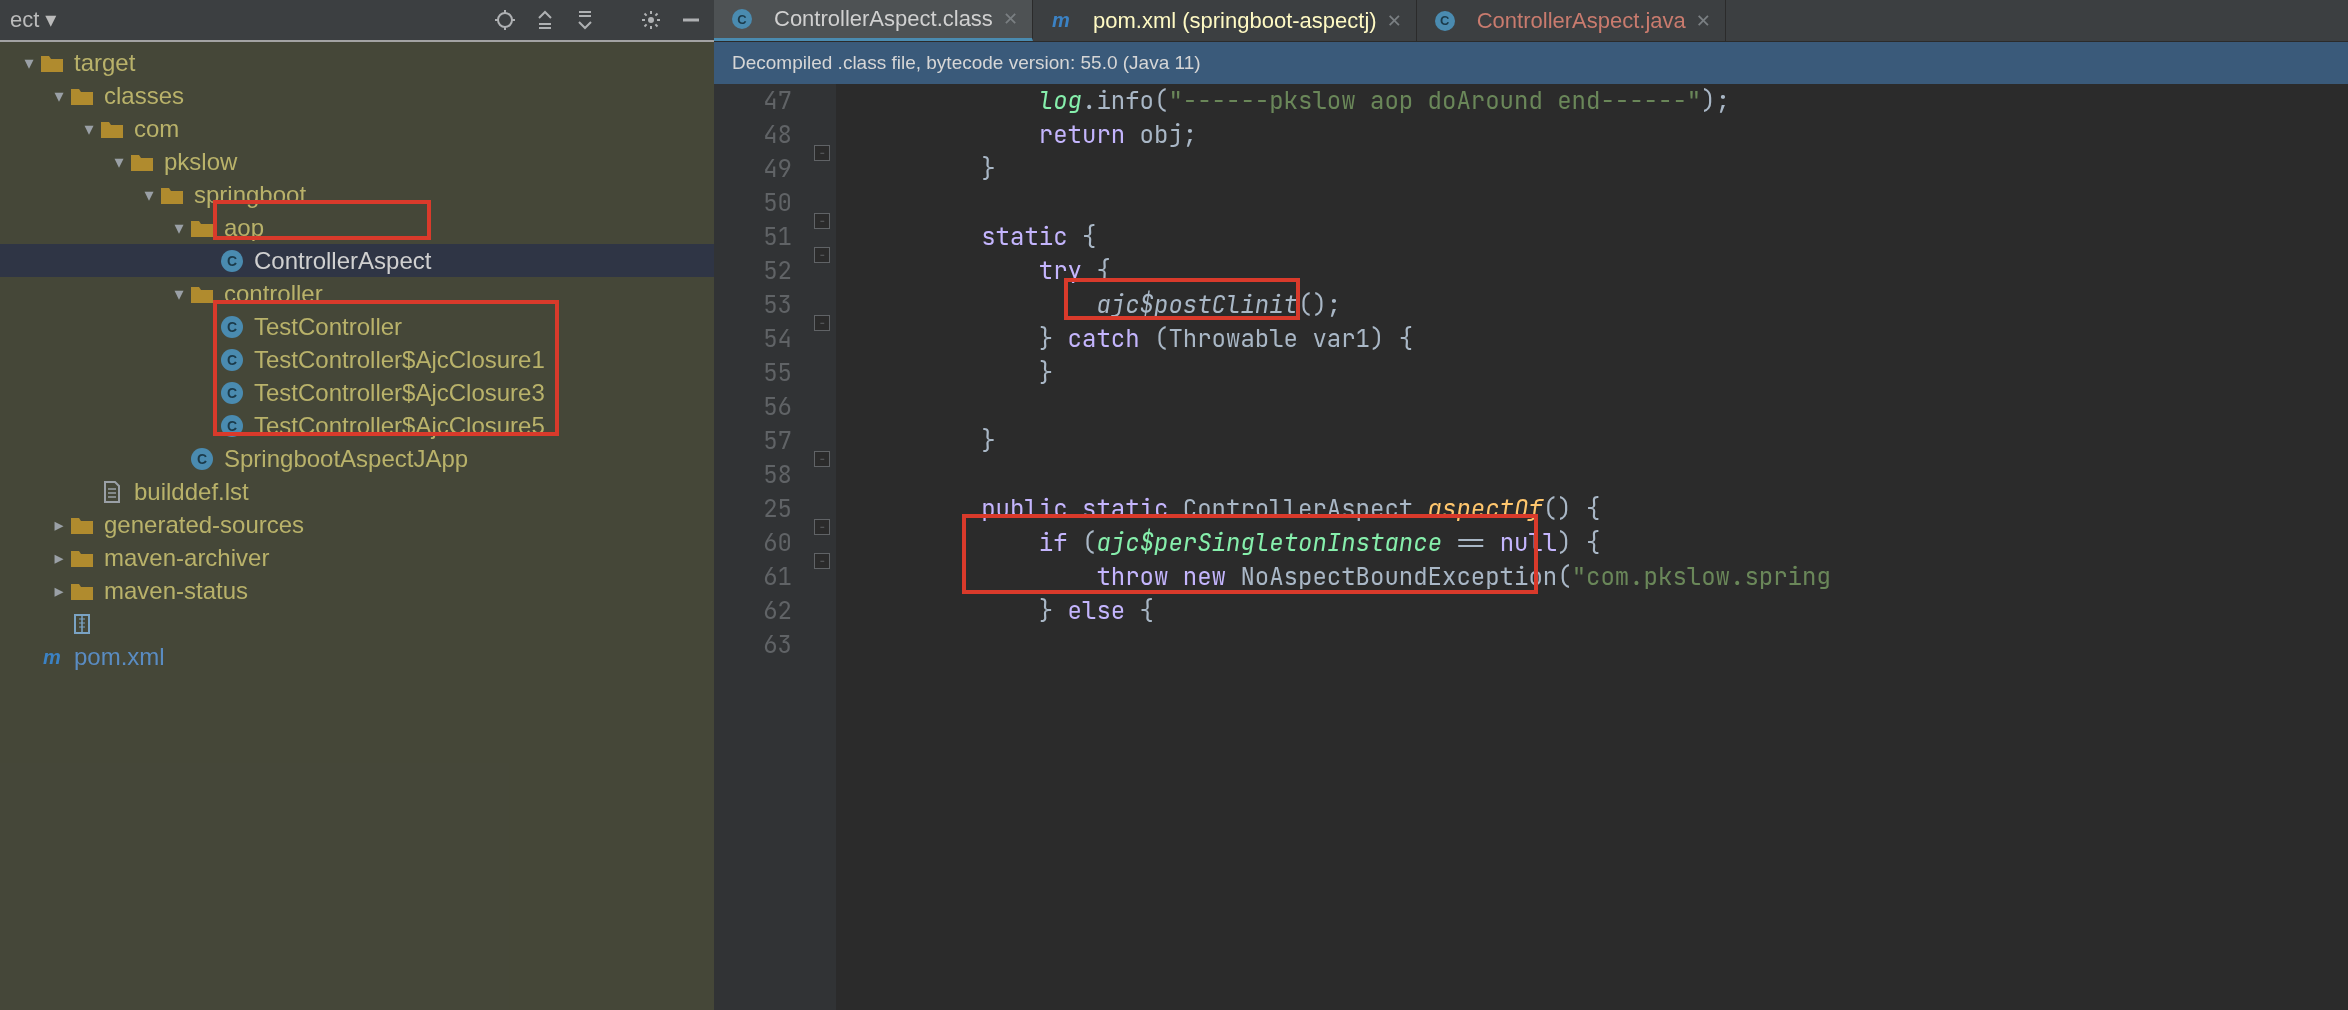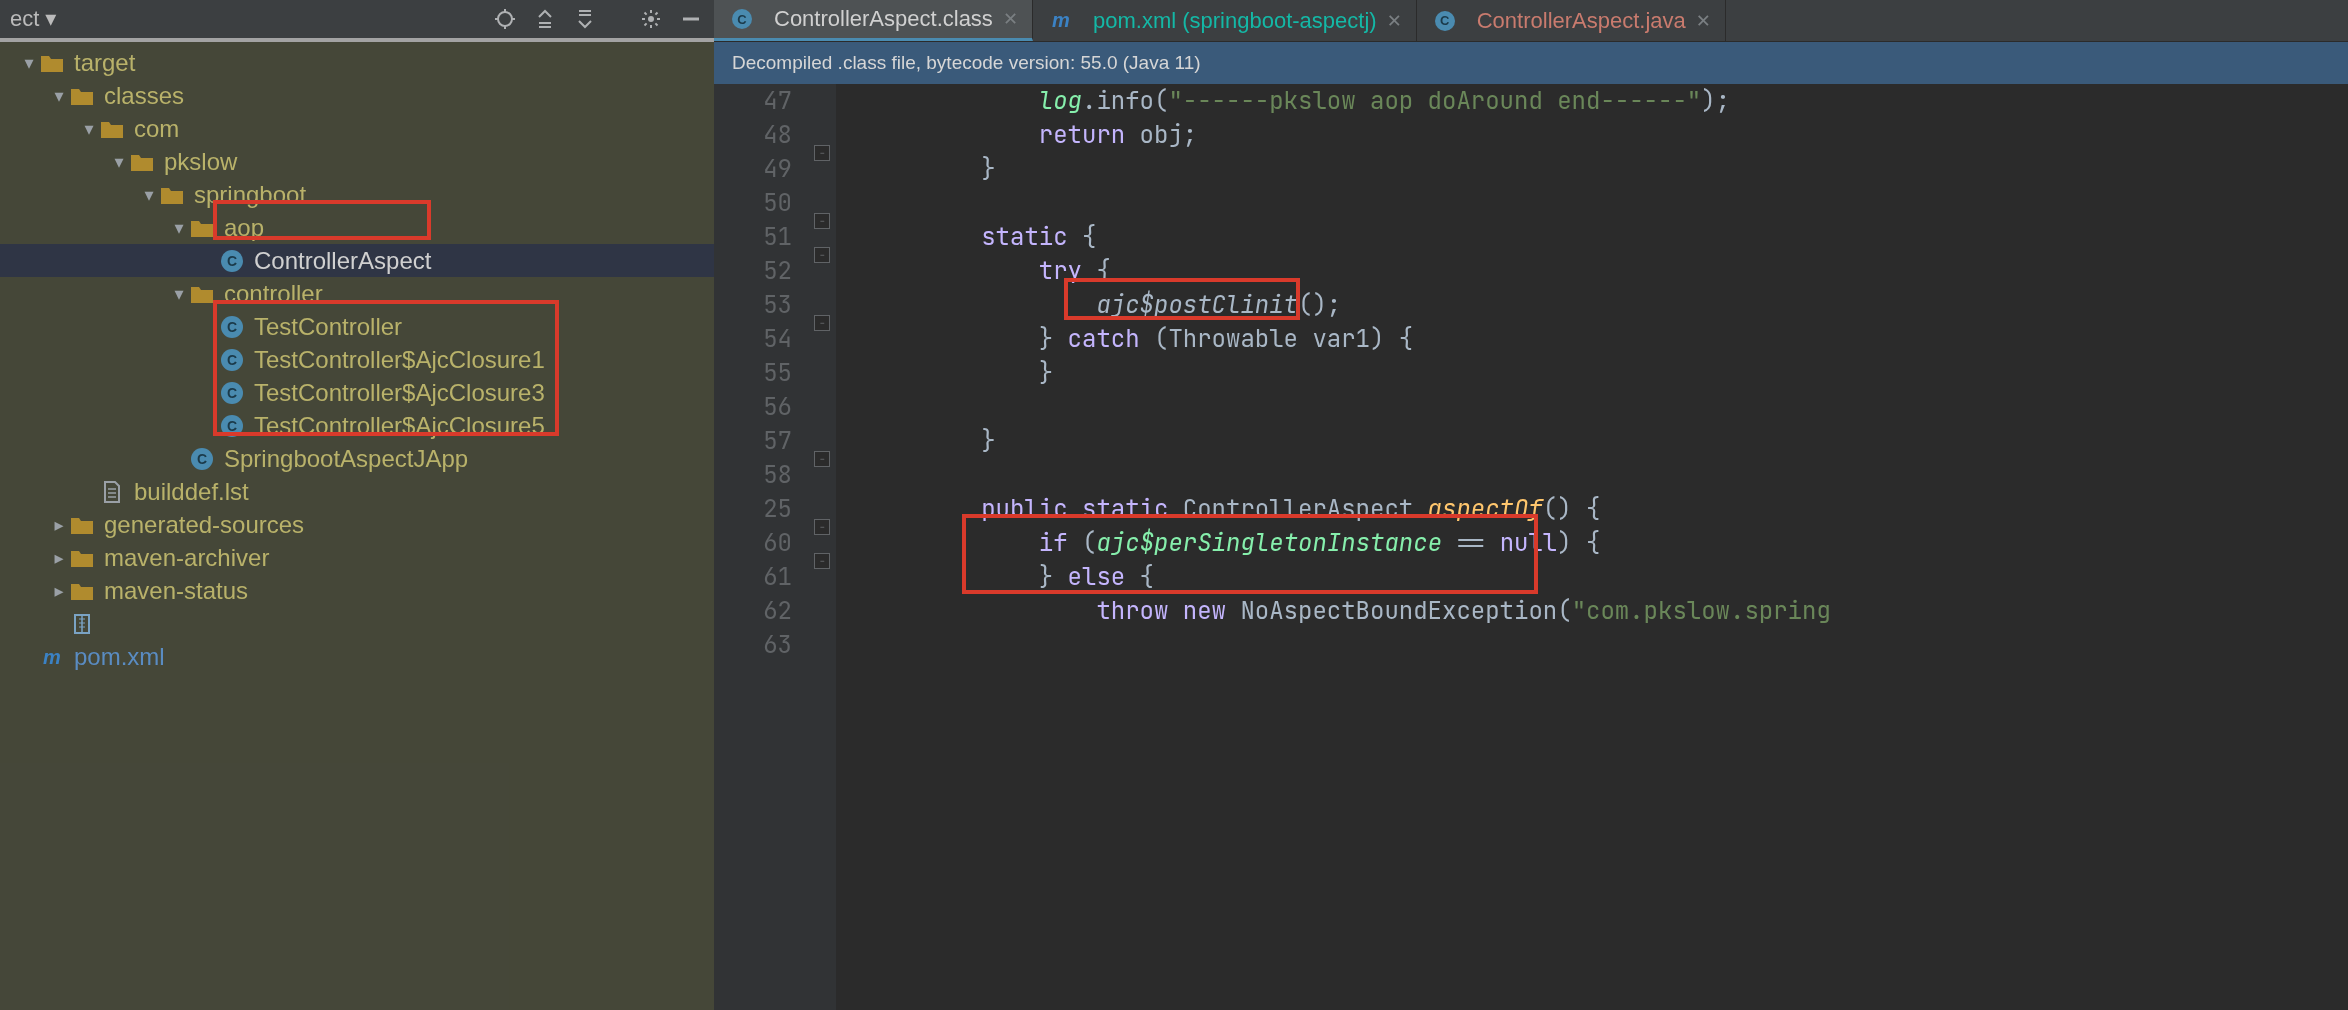--- a/index.html
+++ b/index.html
@@ -20,21 +20,21 @@
     display: flex;
     flex-direction: column;
     position: relative;
   }
   .project-toolbar {
     height: 42px;
     background: #3c3f41;
     display: flex;
     align-items: center;
     padding: 0 10px;
-    border-bottom: 4px solid #a3a3a3;
+    border-bottom: 2px solid #a3a3a3;
   }
   .project-toolbar .left-group {
     display: flex;
     align-items: center;
     gap: 6px;
     flex: 1;
   }
   .project-toolbar .right-group {
     display: flex;
     align-items: center;
@@ -402,21 +402,21 @@
       <span class="class-icon">
           <span class="class-circle" style="width:20px;height:20px;font-size:13px">C</span>
         </span>
       <span style="color:#d0d0d0">ControllerAspect.class</span>
       <span class="close-x">✕</span>
     </div>
     <div class="tab">
       <span class="maven-icon">
           <span class="maven-m">m</span>
         </span>
-      <span style="color:#14b8a6">pom.xml (springboot-aspectj)</span>
+      <span style="color:#fef9c3">pom.xml (springboot-aspectj)</span>
       <span class="close-x">✕</span>
     </div>
     <div class="tab">
       <span class="class-icon">
           <span class="class-circle" style="width:20px;height:20px;font-size:13px">C</span>
         </span>
       <span style="color:#c97b6e">ControllerAspect.java</span>
       <span class="close-x">✕</span>
     </div>
   </div>
@@ -460,20 +460,20 @@
       <div class="code-line"><span>        </span><span class="kw">static</span><span> {</span></div>
       <div class="code-line"><span>            </span><span class="kw">try</span><span> {</span></div>
       <div class="code-line"><span>                </span><span class="fn">ajc$postClinit</span><span>();</span></div>
       <div class="code-line"><span>            } </span><span class="kw">catch</span><span> (Throwable var1) {</span></div>
       <div class="code-line"><span>            }</span></div>
       <div class="code-line"><span></span></div>
       <div class="code-line"><span>        }</span></div>
       <div class="code-line"><span></span></div>
       <div class="code-line"><span>        </span><span class="kw">public static</span><span> ControllerAspect </span><span class="fn" style="color:#ffc66d">aspectOf</span><span>() {</span></div>
       <div class="code-line"><span>            </span><span class="kw">if</span><span> (</span><span class="field-ital">ajc$perSingletonInstance</span><span> == </span><span class="kw">null</span><span>) {</span></div>
+      <div class="code-line"><span>                </span><span class="kw">throw new</span><span> NoAspectBoundException(</span><span class="str">"com.pkslow.spring</span></div>
       <div class="code-line"><span>            } </span><span class="kw">else</span><span> {</span></div>
-      <div class="code-line"><span>                </span><span class="kw">throw new</span><span> NoAspectBoundException(</span><span class="str">"com.pkslow.spring</span></div>
 
       <div class="editor-redbox" style="left:228px; top:194px; width:236px; height:42px;"></div>
       <div class="editor-redbox" style="left:126px; top:430px; width:576px; height:80px;"></div>
     </div>
   </div>
 </div>
 
 </body></html>

